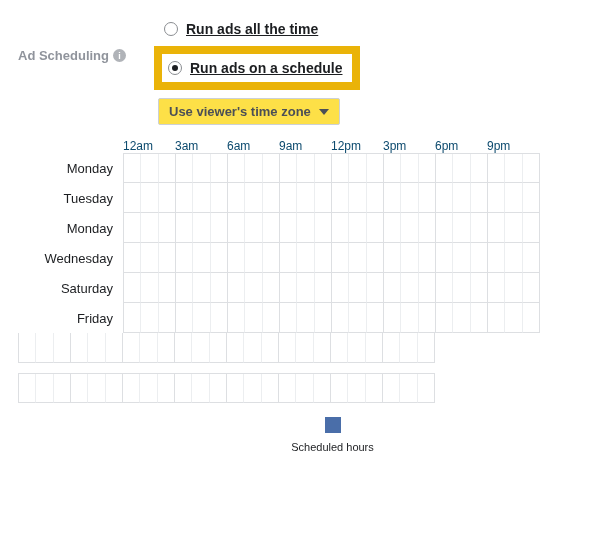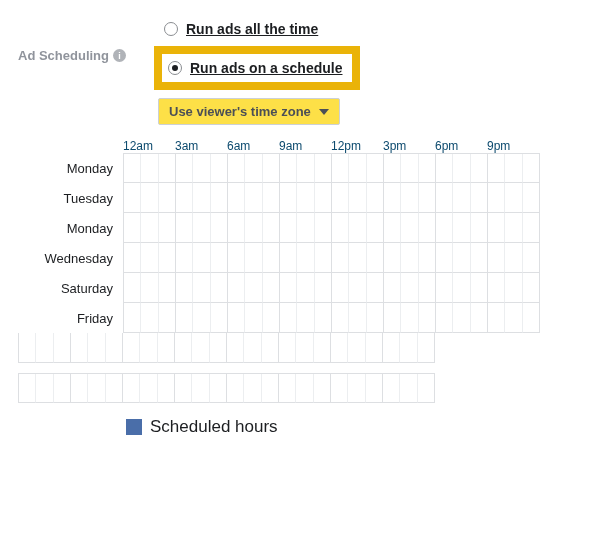--- a/index.html
+++ b/index.html
@@ -129,25 +129,26 @@
     width: 17.33px;
     border-right: 1px solid #eceef0;
     border-bottom: 1px solid #dddfe2;
     background: #fff;
     cursor: pointer;
   }
   .cell.major { border-right: 1px solid #dddfe2; }
   .day-row.spaced .cells { border-top: 1px solid #dddfe2; }
   .legend {
     margin-top: 14px;
-    margin-left: 108px;
+    margin-left: 65px;
     display: flex;
     align-items: center;
     gap: 8px;
-    font-size: 17px;
+    font-size: 11px;
+    flex-direction: column;
   }
   .legend-swatch {
     width: 16px; height: 16px;
     background: #4a6ea9;
   }
 </style>
 </head>
 <body>
 
 <div class="top-row">

